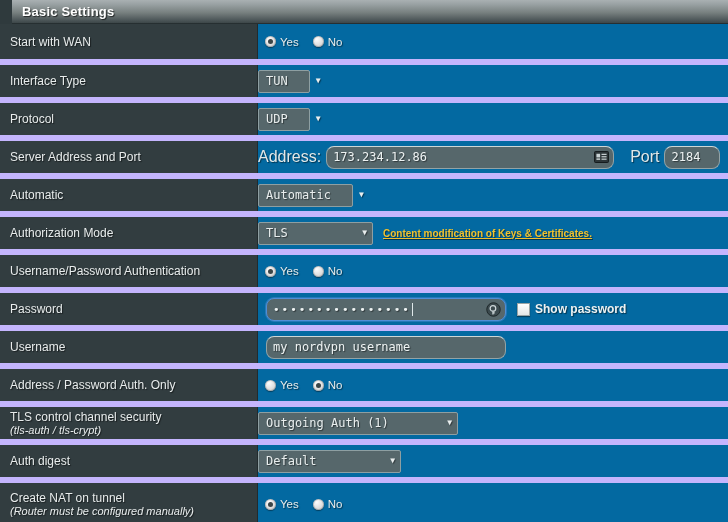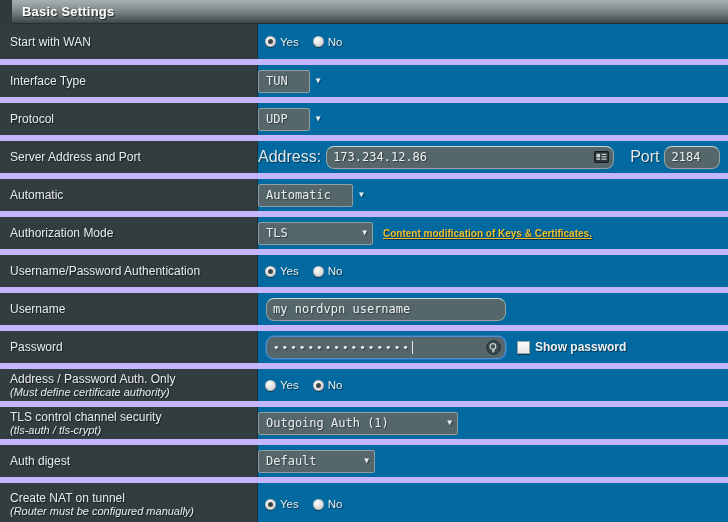--- a/index.html
+++ b/index.html
@@ -88,21 +88,21 @@
     font-family:"DejaVu Sans Mono","Liberation Mono",monospace;
     font-size:12px;
     text-shadow:1px 1px 1px rgba(0,0,0,.45);
     gap:20px;
   }
   .sel .arw{font-size:8px;line-height:8px;margin-left:8px;color:#e9eeee;}
   .sel-sm{width:52px;}
   .sel-auto{width:95px;}
   .sel-tls{width:115px;}
   .sel-wide{width:200px;}
-  .sel-med{width:117px;}
+  .sel-med{width:143px;}
 
   
   .inp{
     box-sizing:border-box;height:23px;
     background:#56676b;
     border:1px solid #93a3a6;
     border-top-color:#cdd6d7;
     border-radius:8px;
     display:flex;align-items:center;
     padding:0 4px 0 6px;
@@ -270,31 +270,20 @@
           <div class="radio-item">
             <span class="radio"></span>
             <span class="radio-label">No</span>
           </div>
         </div>
       </div>
     </div>
 
     <div class="row" style="height:38px">
       <div class="cell-label">
-        <span class="lbl">Username</span>
-      </div>
-      <div class="cell-field">
-        <div class="inp inp-user" style="margin-left:8px">
-          <span>my nordvpn username</span>
-        </div>
-      </div>
-    </div>
-
-    <div class="row" style="height:38px">
-      <div class="cell-label">
         <span class="lbl">Password</span>
       </div>
       <div class="cell-field">
         <div class="inp inp-pass focused" style="margin-left:8px">
           <span style="display:flex;align-items:center">
             <span class="dots">••••••••••••••••</span>
               <span class="caret"></span>
           </span>
           <svg class="icon-key" viewBox="0 0 16 16">
             <circle cx="8" cy="8" r="7.2" fill="#3c4a4e" stroke="#1d2527" stroke-width="1"></circle>
@@ -304,22 +293,32 @@
         </div>
         <div class="chk-wrap">
           <span class="checkbox"></span>
           <span class="chk-label">Show password</span>
         </div>
       </div>
     </div>
 
     <div class="row" style="height:38px">
       <div class="cell-label">
+        <span class="lbl">Username</span>
+      </div>
+      <div class="cell-field">
+        <div class="inp inp-user" style="margin-left:8px">
+          <span>my nordvpn username</span>
+        </div>
+      </div>
+    </div>
+
+    <div class="row" style="height:38px">
+      <div class="cell-label">
         <span class="lbl">Address / Password Auth. Only</span>
-        <span class="sub">(Must define certificate authority)</span>
       </div>
       <div class="cell-field">
         <div class="radio-group">
           <div class="radio-item">
             <span class="radio"></span>
             <span class="radio-label">Yes</span>
           </div>
           <div class="radio-item">
             <span class="radio checked"></span>
             <span class="radio-label">No</span>

